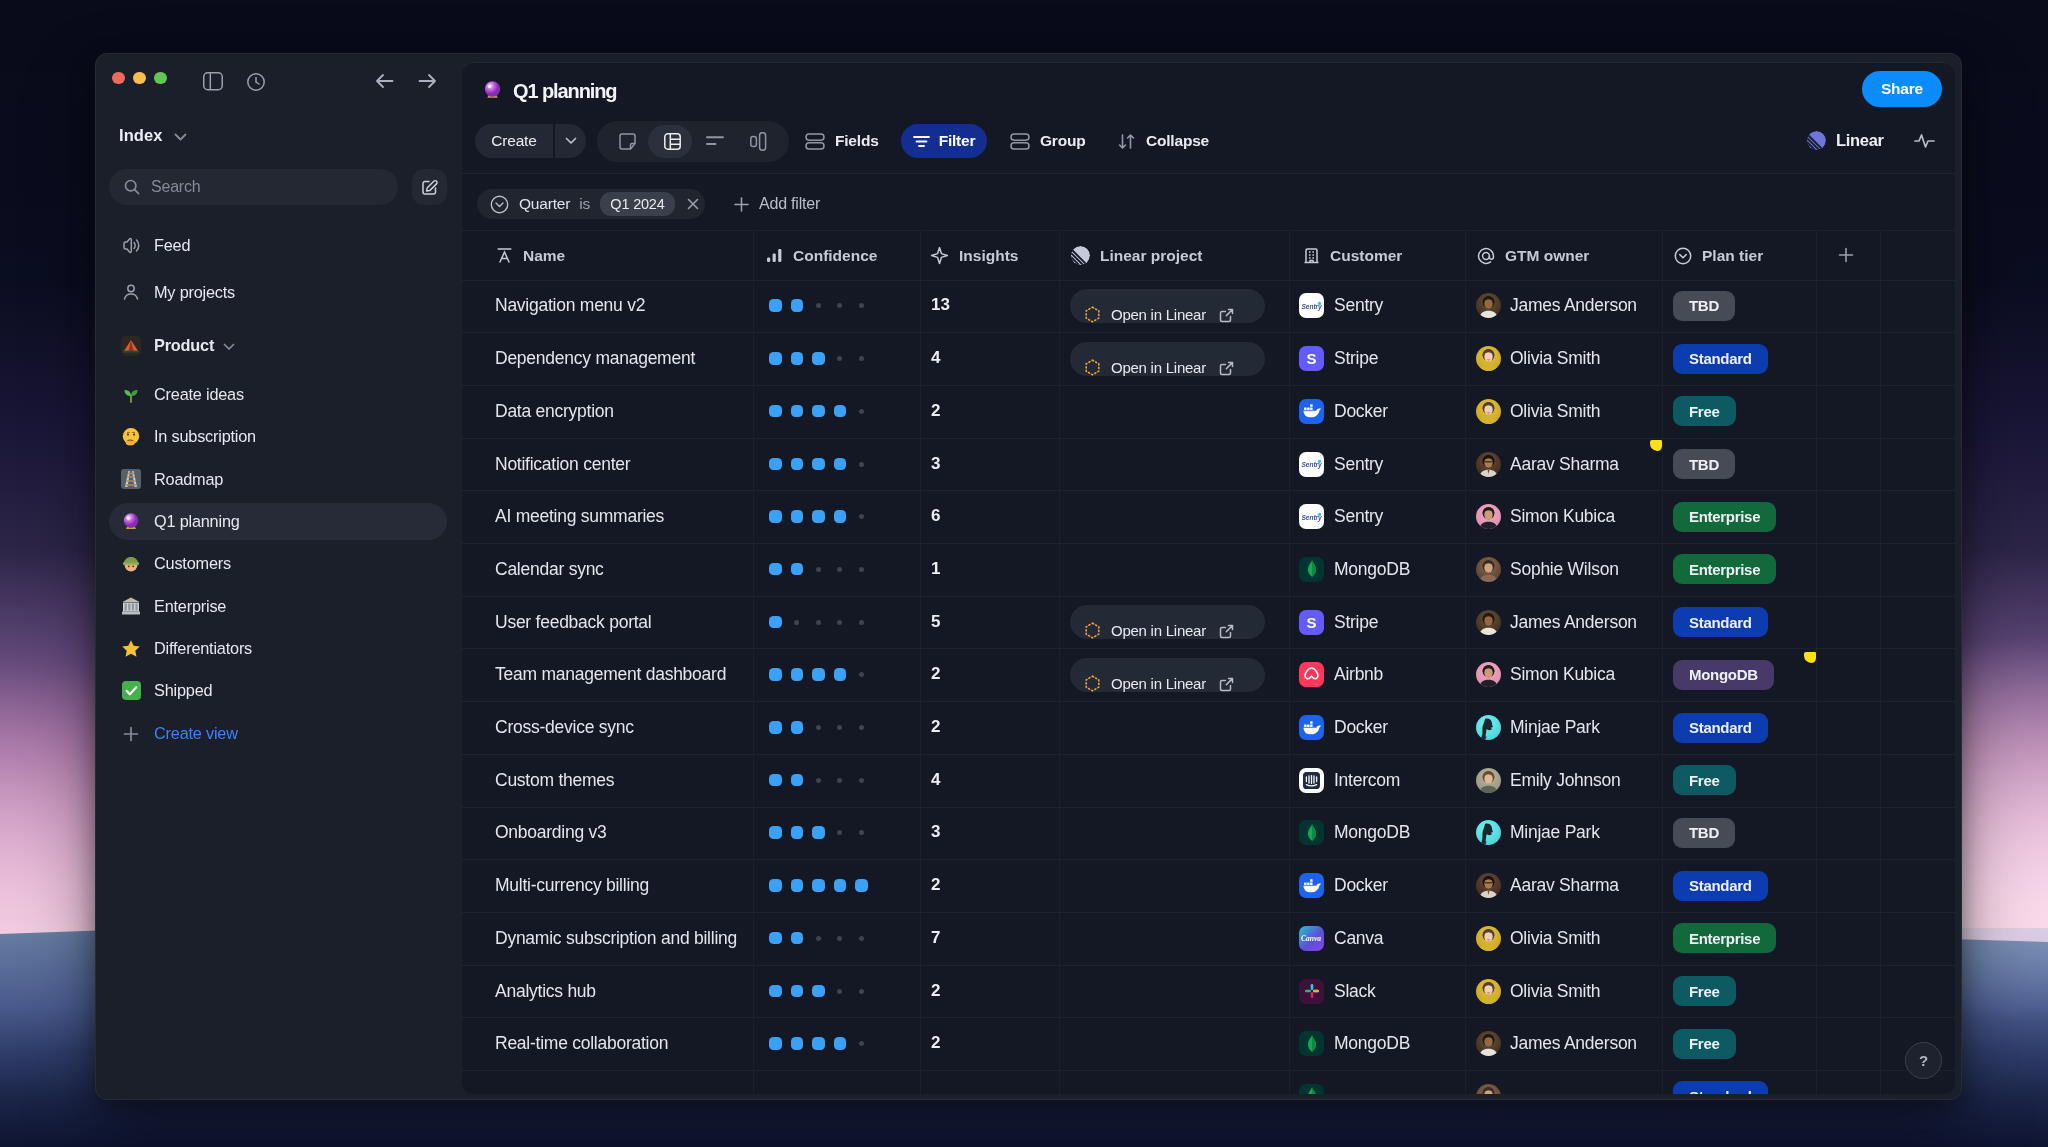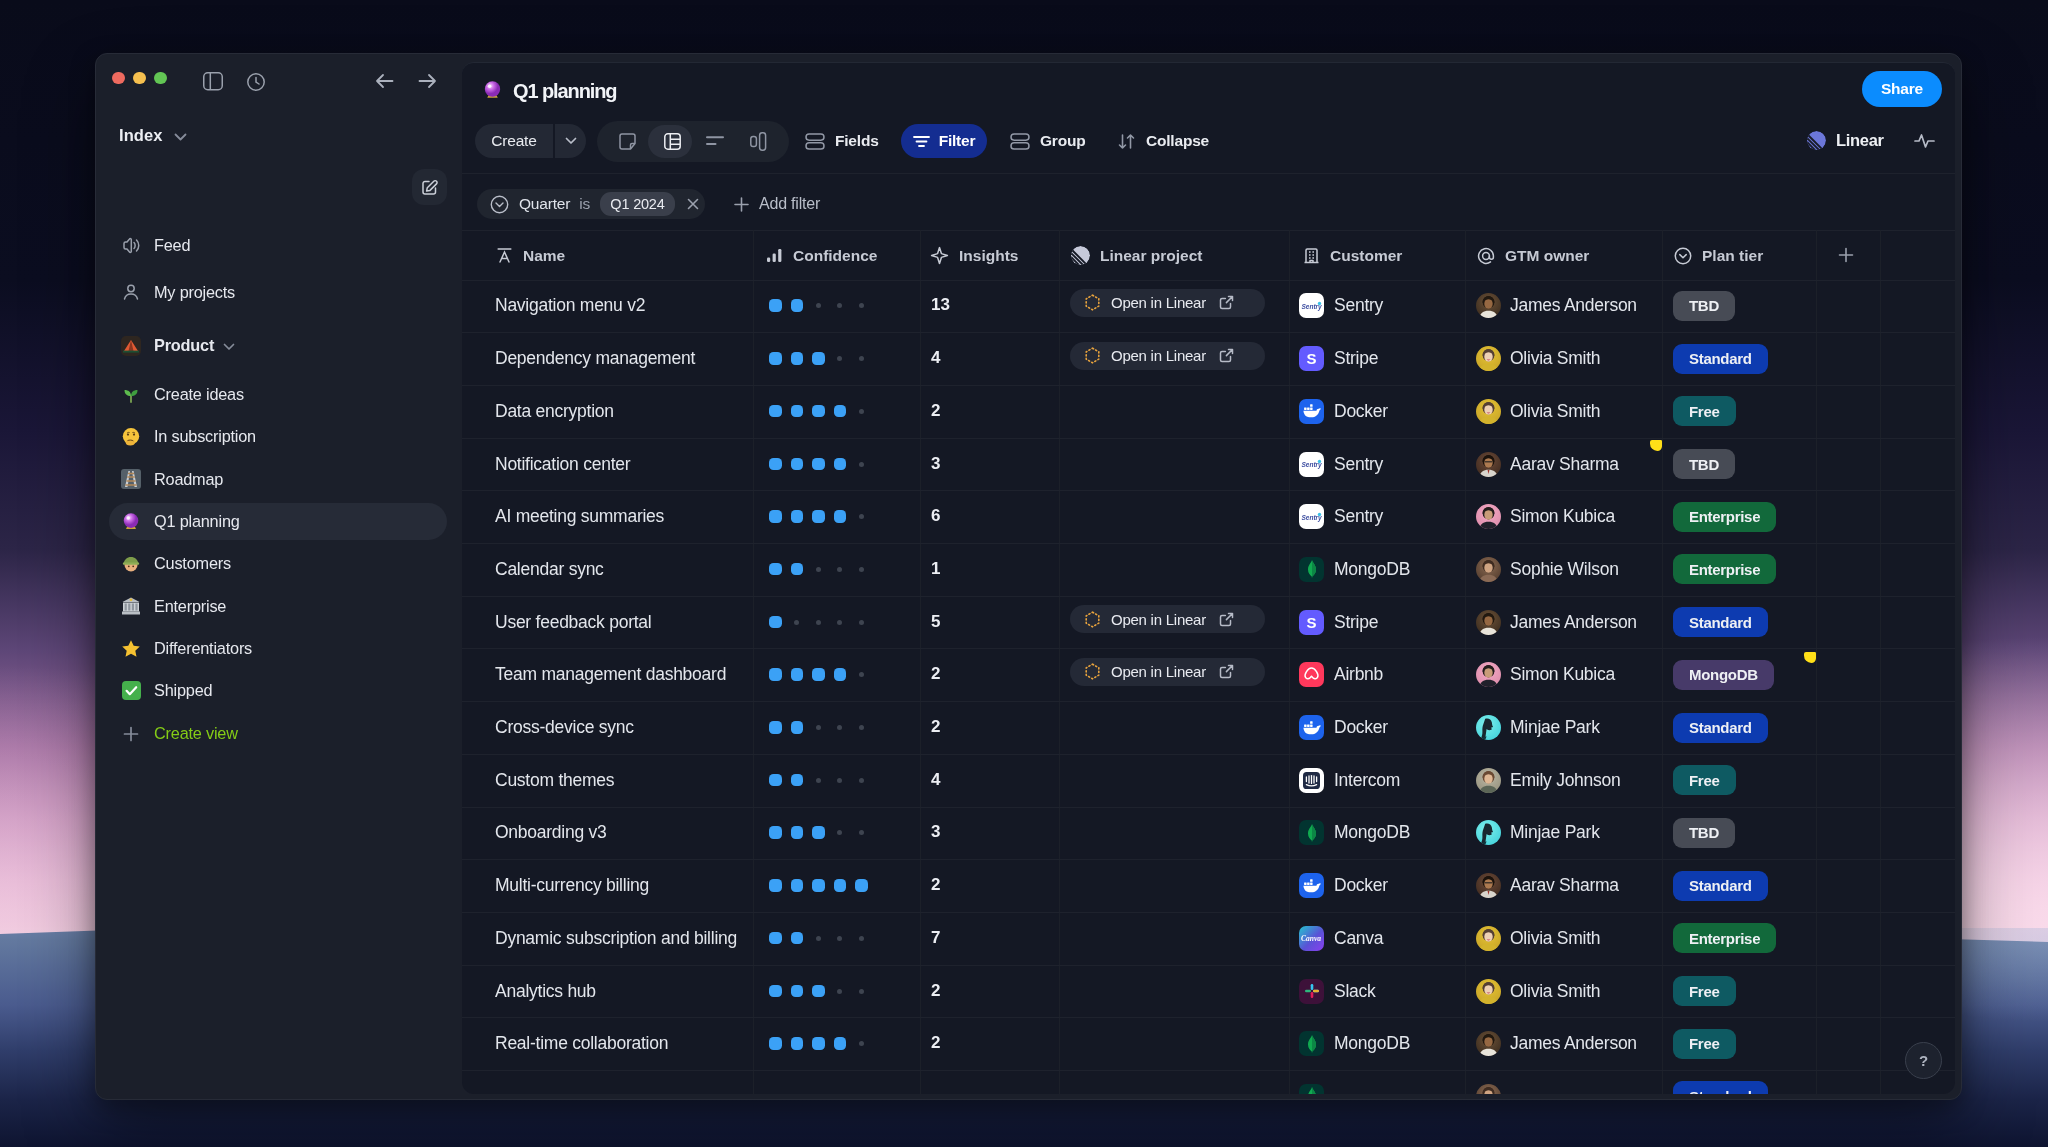--- a/index.html
+++ b/index.html
@@ -23,22 +23,22 @@
 .vline{position:absolute;top:167px;bottom:0;width:1px;background:#1c2029}
 .hline{position:absolute;left:0;right:0;height:1px;background:#1e222d}
 .pill{position:absolute;height:30px;border-radius:9px;color:#eef0f4;font-size:15px;font-weight:700;
  display:flex;align-items:center;justify-content:center;padding:0 16px;letter-spacing:-.3px}
 .dotf{width:12.5px;height:12.5px;border-radius:4.5px;background:#3ba1f6}
 .dote{width:5px;height:5px;border-radius:50%;background:#3e4450}
 .conf{position:absolute;left:307px;width:107px;height:13px}
 .conf span{position:absolute}
 .conf .dotf{top:0}
 .conf .dote{top:4px}
-.olbtn{position:absolute;left:608px;width:195px;height:28px;border-radius:17px;background:#242936;
- display:flex;align-items:center;color:#e8eaf0;font-size:15px;letter-spacing:-.25px;padding-left:14px;gap:10px}
+.olbtn{position:absolute;left:608px;width:195px;height:34px;border-radius:17px;background:#242936;
+ display:flex;align-items:flex-end;color:#e8eaf0;font-size:15px;letter-spacing:-.25px;padding-left:14px;gap:10px}
 .logo{position:absolute;left:837px;width:25px;height:25px;border-radius:7px;overflow:hidden;
  display:flex;align-items:center;justify-content:center}
 .av{position:absolute;left:1014px;width:25px;height:25px;border-radius:50%;overflow:hidden}
 .cell-name{position:absolute;left:33px;color:#e3e6ec;font-size:17.5px;letter-spacing:-.25px}
 .cell-num{position:absolute;left:469px;color:#eceef3;font-size:17px;font-weight:700}
 .cell-cust{position:absolute;left:872px;color:#e3e6ec;font-size:17.5px;letter-spacing:-.25px}
 .cell-own{position:absolute;left:1048px;color:#e3e6ec;font-size:17.5px;letter-spacing:-.25px}
 .hdr{color:#c6cad4;font-size:15.5px;font-weight:700;display:flex;align-items:center;gap:10px;position:absolute;letter-spacing:0}
 .ylb{position:absolute;width:12px;height:11px;background:#ffdf18;border-radius:3px 2px 7px 11px}
 .tbtn{position:absolute;height:34px;background:#232834;display:flex;align-items:center;justify-content:center;color:#e9ebf0;font-size:15.5px;font-weight:400;letter-spacing:-.2px}
@@ -63,20 +63,27 @@
 <svg class="abs" style="left:279px;top:19px" width="19" height="16" viewBox="0 0 19 16" fill="none" stroke="#abb1bd" stroke-width="1.8" stroke-linecap="round" stroke-linejoin="round">
       <path d="M17.5 8H2M8 2L2 8l6 6"></path>
     </svg>
 <svg class="abs" style="left:322px;top:19px" width="19" height="16" viewBox="0 0 19 16" fill="none" stroke="#abb1bd" stroke-width="1.8" stroke-linecap="round" stroke-linejoin="round">
       <path d="M1.5 8H17M11 2l6 6-6 6"></path>
     </svg>
 <div class="abs" style="left:23px;top:72px;color:#eceef3;font-size:16.5px;font-weight:700;letter-spacing:.1px">Index</div>
 <svg class="abs" style="left:78px;top:79px" width="13" height="9" viewBox="0 0 13 9" fill="none" stroke="#868c9a" stroke-width="1.8" stroke-linecap="round" stroke-linejoin="round">
       <path d="M1.5 1.5l5 5 5-5"></path>
     </svg>
+<div class="abs" style="left:13px;top:115px;width:289px;height:36px;border-radius:18px;background:#232833;display:flex;align-items:center;padding-left:15px;gap:11px">
+ <svg width="16" height="16" viewBox="0 0 16 16" fill="none" stroke="#848b99" stroke-width="1.7">
+        <circle cx="6.7" cy="6.7" r="5.2"></circle>
+        <line x1="10.6" y1="10.6" x2="14.6" y2="14.6" stroke-linecap="round"></line>
+      </svg>
+ <span style="color:#848b99;font-size:16px;letter-spacing:-.2px">Search</span>
+</div>
 <div class="abs" style="left:316px;top:115px;width:35px;height:36px;border-radius:12px;background:#232833;display:flex;align-items:center;justify-content:center">
  <svg width="17" height="17" viewBox="0 0 17 17" fill="none" stroke="#ccd0d9" stroke-width="1.5" stroke-linecap="round" stroke-linejoin="round">
         <path d="M8 2.5H4a2 2 0 0 0-2 2V13a2 2 0 0 0 2 2h8.5a2 2 0 0 0 2-2V9"></path>
         <path d="M12.8 2.2a1.9 1.9 0 0 1 2.7 2.7L9 11.4l-3.4.7.7-3.4z"></path>
       </svg>
 </div>
 <div class="abs" style="left:13px;top:449px;width:338px;height:37px;border-radius:18.5px;background:#262b37"></div>
     <div class="sitem" style="top:179px">
       <span class="em">
         <svg width="19" height="17" viewBox="0 0 19 17" fill="none" stroke="#9aa0ac" stroke-width="1.5" stroke-linejoin="round">
@@ -210,21 +217,21 @@
         </svg>
       </span>
       <span>Shipped</span>
     </div>
     <div class="sitem" style="top:667.5px">
       <span class="em">
         <svg width="16" height="16" viewBox="0 0 16 16" stroke="#858c9a" stroke-width="1.7" stroke-linecap="round">
           <path d="M8 1.5v13M1.5 8h13"></path>
         </svg>
       </span>
-      <span><span style="color:#84cc16">Create view</span></span>
+      <span><span style="color:#3b82f6">Create view</span></span>
     </div>
     <div id="panel">
       <svg width="21" height="21" class="abs" style="left:20px;top:17px" viewBox="0 0 20 20">
         <defs>
           <radialGradient id="cb2" cx=".35" cy=".3">
             <stop offset="0" stop-color="#f3d9fa"></stop>
             <stop offset=".45" stop-color="#cd6ee8"></stop>
             <stop offset="1" stop-color="#8a2bb5"></stop>
           </radialGradient>
         </defs>

